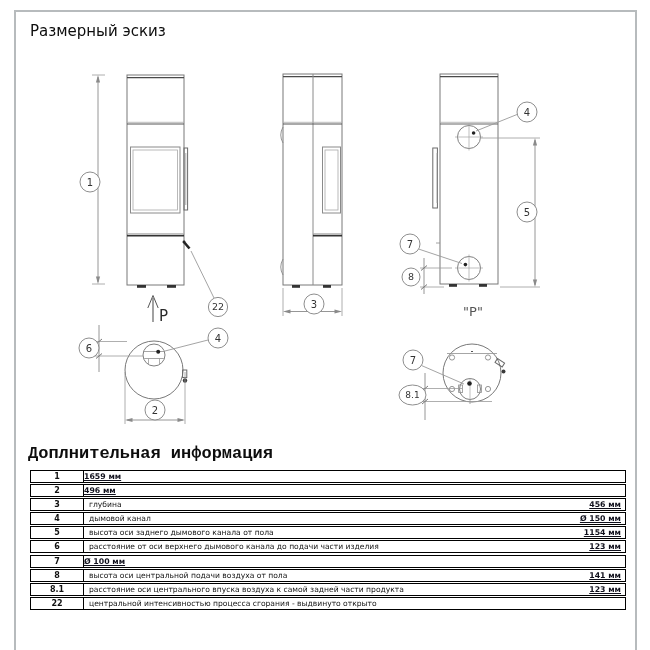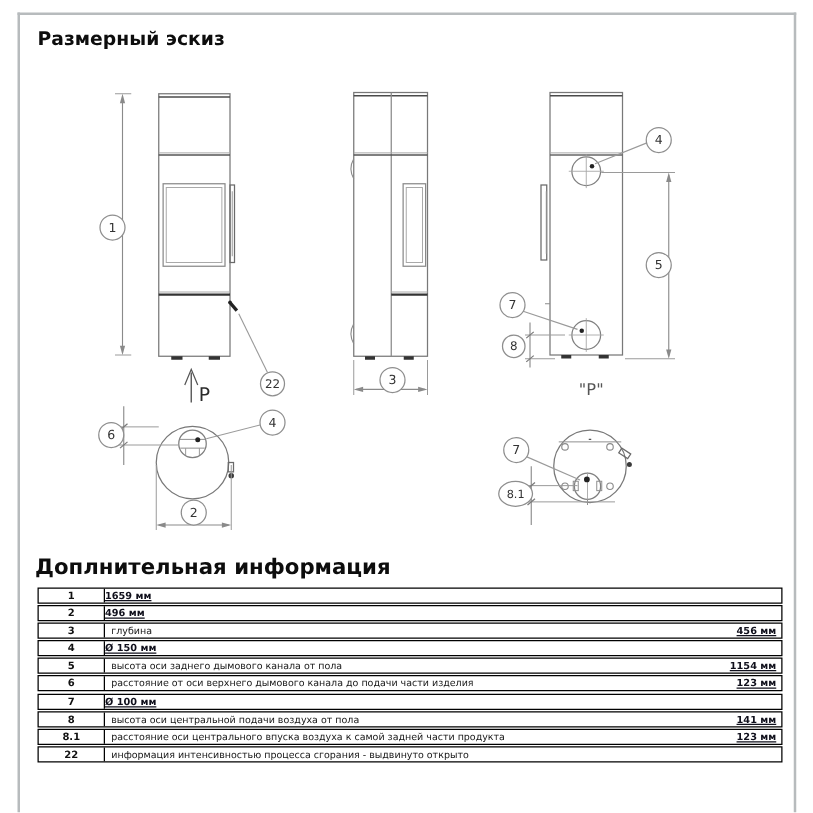--- a/index.html
+++ b/index.html
@@ -1,21 +1,21 @@
 <!DOCTYPE html>
 <html><head>
 <meta charset="utf-8">
 <style>
   html,body{margin:0;padding:0;background:#fff;}
   #page{position:relative;width:650px;height:650px;background:#fff;overflow:hidden;
         font-family:"DejaVu Sans","Liberation Sans",sans-serif;color:#111;}
   #frame{position:absolute;left:14px;top:10px;width:619px;height:640px;
          border:2px solid #b7bbbd;border-bottom:none;}
-  .h1{position:absolute;left:30px;top:22px;font-size:15px;font-weight:bold;color:#0d0d0d;}
-  .h2{position:absolute;left:28px;top:444px;font-size:17px;font-weight:bold;color:#0d0d0d;}
+  .h1{position:absolute;left:30px;top:22px;font-size:15px;font-weight:normal;color:#0d0d0d;}
+  .h2{position:absolute;left:28px;top:444px;font-size:17px;font-weight:bold;color:#0d0d0d;font-family:Liberation Mono, monospace;}
   #drawing{position:absolute;left:0;top:0;}
   #info-table{position:absolute;left:30px;top:470px;width:596px;}
   .trow{display:flex;align-items:center;height:11px;border:1.3px solid #000;
         margin-bottom:1.1px;background:#fff;}
   .tnum{width:52px;flex:0 0 52px;text-align:center;font-weight:bold;font-size:8px;
         border-right:1.3px solid #000;align-self:stretch;display:flex;
         align-items:center;justify-content:center;}
   .tdesc{flex:1;font-size:7.6px;padding-left:5px;white-space:nowrap;overflow:hidden;color:#151515;}
   .tval{font-size:7.8px;font-weight:bold;padding-right:4px;white-space:nowrap;color:#10101c;text-decoration:underline;}
   svg text{font-family:"DejaVu Sans","Liberation Sans",sans-serif;}
@@ -248,20 +248,21 @@
     </div>
 
     <div class="trow">
       <div class="tnum">3</div>
       <div class="tdesc">глубина</div>
       <div class="tval">456 мм</div>
     </div>
 
     <div class="trow">
       <div class="tnum">4</div>
+      <div class="tdesc">дымовой канал</div>
       <div class="tval">Ø 150 мм</div>
     </div>
 
     <div class="trow">
       <div class="tnum">5</div>
       <div class="tdesc">высота оси заднего дымового канала от пола</div>
       <div class="tval">1154 мм</div>
     </div>
 
     <div class="trow">
@@ -282,18 +283,18 @@
     </div>
 
     <div class="trow">
       <div class="tnum">8.1</div>
       <div class="tdesc">расстояние оси центрального впуска воздуха к самой задней части продукта</div>
       <div class="tval">123 мм</div>
     </div>
 
     <div class="trow">
       <div class="tnum">22</div>
-      <div class="tdesc">информация интенсивностью процесса сгорания - выдвинуто открыто</div>
+      <div class="tdesc">центральной интенсивностью процесса сгорания - выдвинуто открыто</div>
       <div class="tval"></div>
     </div>
   </div>
 
 </div>
 
 </body></html>

